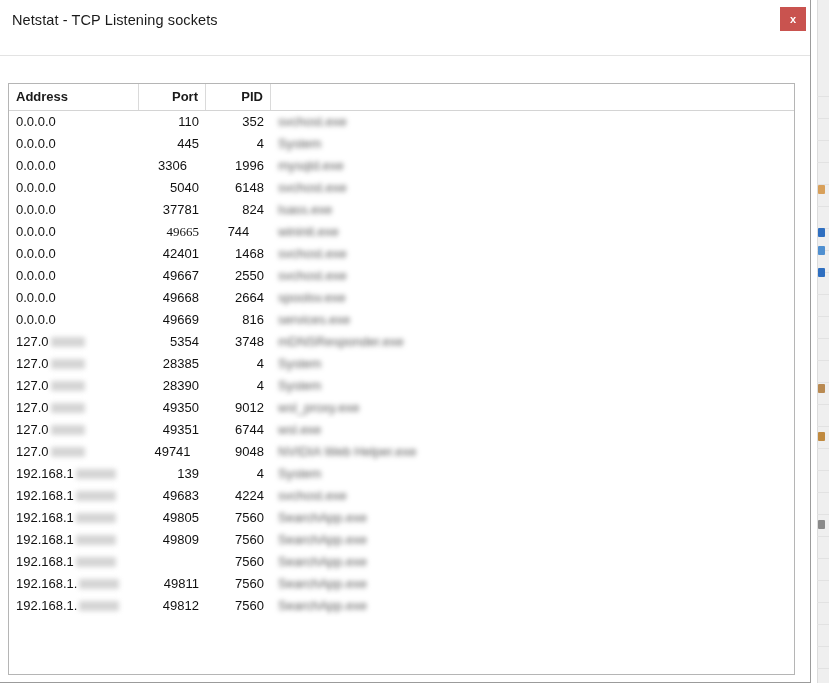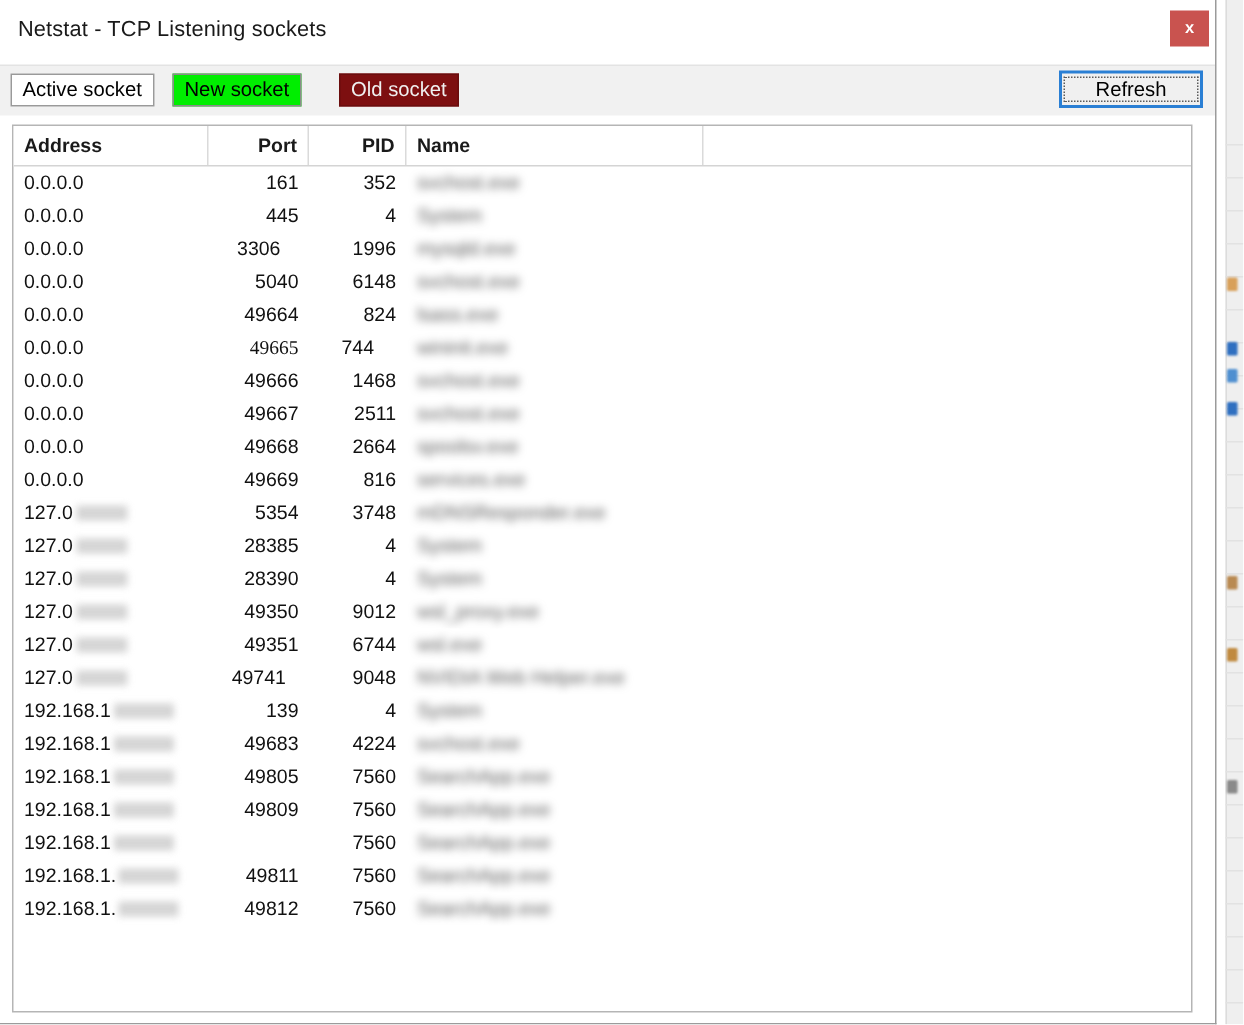--- a/index.html
+++ b/index.html
@@ -70,21 +70,21 @@
     background: #ffffff;
     border-right: 1px solid #9b9b9b;
     border-bottom: 1px solid #9b9b9b;
     box-sizing: border-box;
     overflow: hidden;
   }
 
   
   #titlebar {
     position: relative;
-    height: 44px;
+    height: 56px;
     background: #ffffff;
     border-bottom: 1px solid #e3e3e3;
     box-sizing: border-box;
   }
   #title-text {
     position: absolute;
     left: 12px;
     top: 12px;
     font-size: 14.5px;
     color: #1a1a1a;
@@ -295,44 +295,34 @@
     <div class="bg-chip" style="top: 520px; background: rgb(138, 138, 138);"></div>
   </div>
 
 <div id="dialog">
 
   <div id="titlebar">
     <div id="title-text">Netstat - TCP Listening sockets</div>
     <div id="close-button">x</div>
   </div>
 
-  <div id="toolbar">
-    <div class="legend-btn" id="legend-active">Active socket</div>
-    <div class="legend-btn" id="legend-new">New socket</div>
-    <div class="legend-btn" id="legend-old">Old socket</div>
-
-    <div id="refresh-button">
-      <div id="refresh-inner">Refresh</div>
-    </div>
-  </div>
 
   <div id="listview">
     <div id="list-header">
       <div class="hcell col-address">Address</div>
       <div class="hcell col-port">Port</div>
       <div class="hcell col-pid">PID</div>
-      <div class="hcell col-name">Name</div>
       <div class="hcell col-tail"></div>
     </div>
     <div id="list-body">
         <div class="lv-row">
           <div class="cell col-address"><span class="addr-wrap">
               <span>0.0.0.0</span>
             </span></div>
-          <div class="cell col-port" style="text-align: right;">161</div>
+          <div class="cell col-port" style="text-align: right;">110</div>
           <div class="cell col-pid" style="text-align: right;">352</div>
           <div class="cell col-name"><span class="name-blur">svchost.exe</span></div>
           <div class="cell col-tail"></div>
         </div>
         <div class="lv-row">
           <div class="cell col-address"><span class="addr-wrap">
               <span>0.0.0.0</span>
             </span></div>
           <div class="cell col-port" style="text-align: right;">445</div>
           <div class="cell col-pid" style="text-align: right;">4</div>
@@ -354,49 +344,49 @@
             </span></div>
           <div class="cell col-port" style="text-align: right;">5040</div>
           <div class="cell col-pid" style="text-align: right;">6148</div>
           <div class="cell col-name"><span class="name-blur">svchost.exe</span></div>
           <div class="cell col-tail"></div>
         </div>
         <div class="lv-row">
           <div class="cell col-address"><span class="addr-wrap">
               <span>0.0.0.0</span>
             </span></div>
-          <div class="cell col-port" style="text-align: right;">49664</div>
+          <div class="cell col-port" style="text-align: right;">37781</div>
           <div class="cell col-pid" style="text-align: right;">824</div>
           <div class="cell col-name"><span class="name-blur">lsass.exe</span></div>
           <div class="cell col-tail"></div>
         </div>
         <div class="lv-row">
           <div class="cell col-address"><span class="addr-wrap">
               <span>0.0.0.0</span>
             </span></div>
           <div class="cell col-port" style=" font-family: Liberation Serif, serif;">49665</div>
           <div class="cell col-pid" style="text-align: center;">744</div>
           <div class="cell col-name"><span class="name-blur">wininit.exe</span></div>
           <div class="cell col-tail"></div>
         </div>
         <div class="lv-row">
           <div class="cell col-address"><span class="addr-wrap">
               <span>0.0.0.0</span>
             </span></div>
-          <div class="cell col-port" style="text-align: right;">49666</div>
+          <div class="cell col-port" style="text-align: right;">42401</div>
           <div class="cell col-pid" style="text-align: right;">1468</div>
           <div class="cell col-name"><span class="name-blur">svchost.exe</span></div>
           <div class="cell col-tail"></div>
         </div>
         <div class="lv-row">
           <div class="cell col-address"><span class="addr-wrap">
               <span>0.0.0.0</span>
             </span></div>
           <div class="cell col-port" style="text-align: right;">49667</div>
-          <div class="cell col-pid" style="text-align: right;">2511</div>
+          <div class="cell col-pid" style="text-align: right;">2550</div>
           <div class="cell col-name"><span class="name-blur">svchost.exe</span></div>
           <div class="cell col-tail"></div>
         </div>
         <div class="lv-row">
           <div class="cell col-address"><span class="addr-wrap">
               <span>0.0.0.0</span>
             </span></div>
           <div class="cell col-port" style="text-align: right;">49668</div>
           <div class="cell col-pid" style="text-align: right;">2664</div>
           <div class="cell col-name"><span class="name-blur">spoolsv.exe</span></div>

